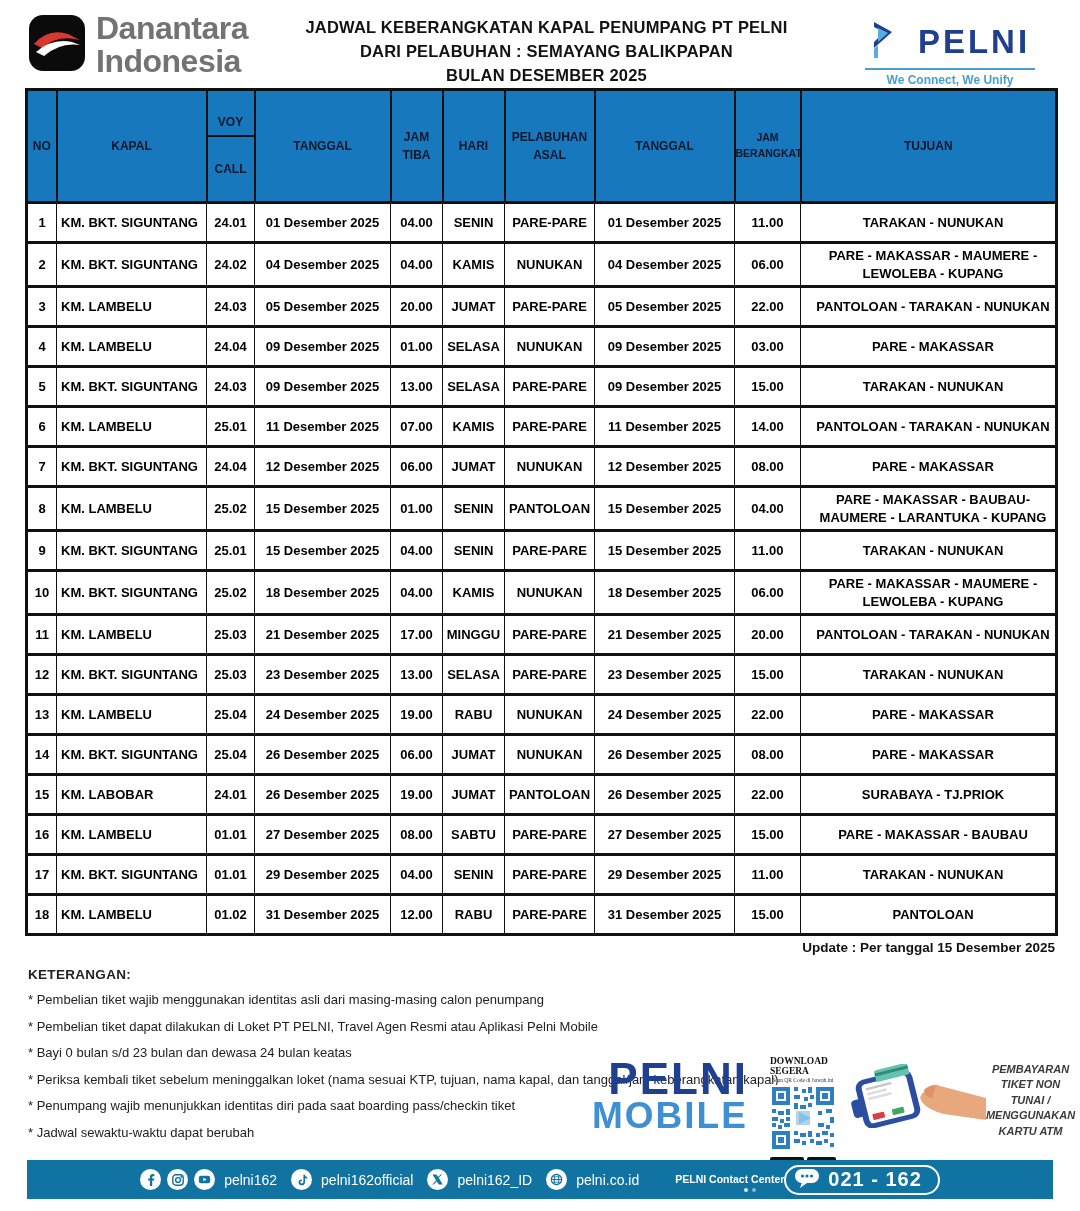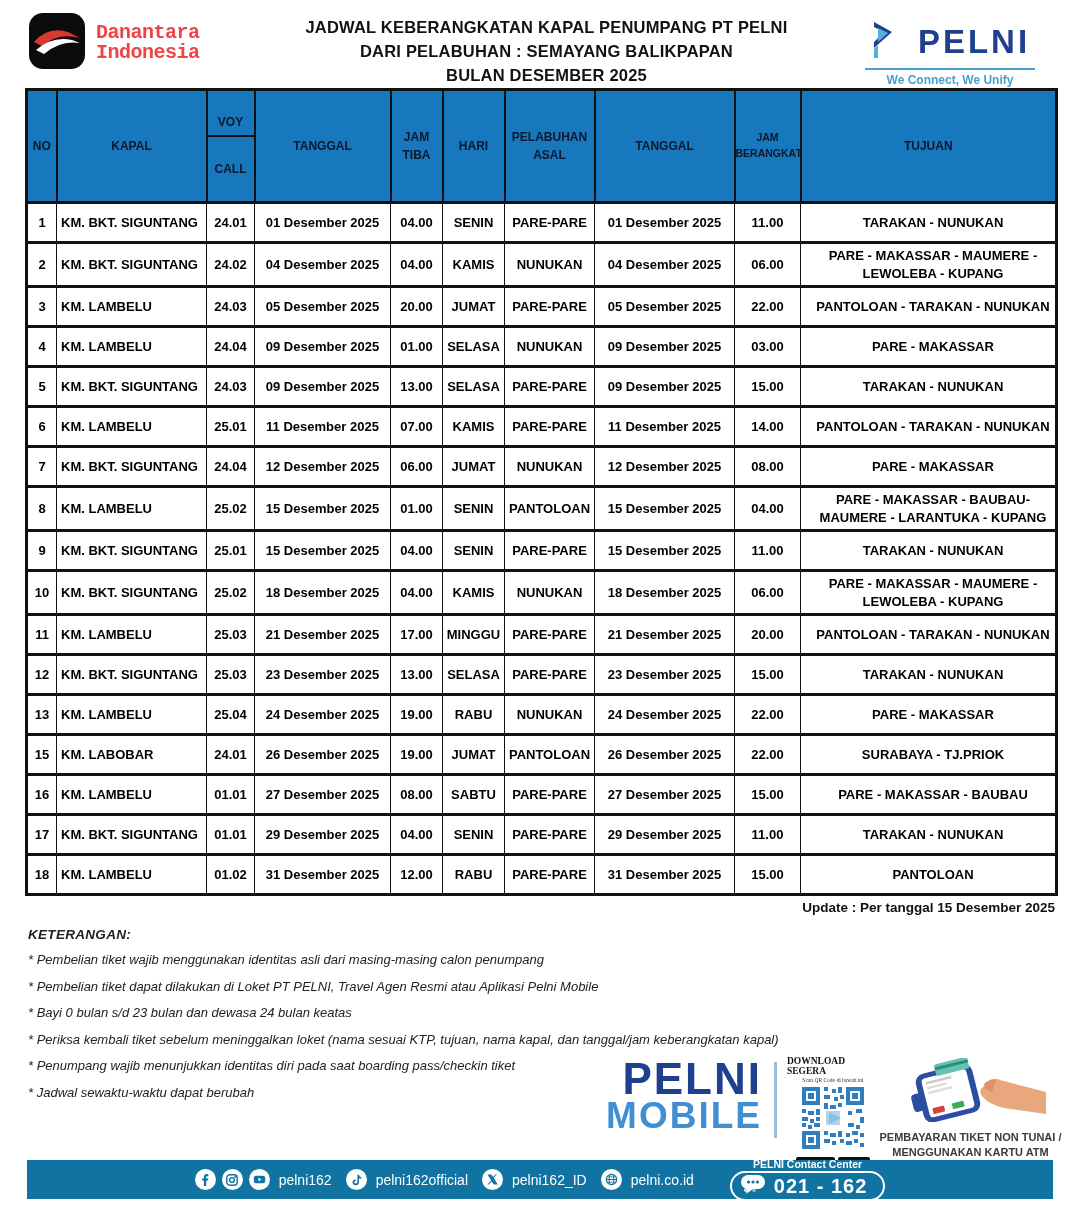--- a/index.html
+++ b/index.html
@@ -3,21 +3,21 @@
 <meta charset="utf-8">
 <style>
   * { margin:0; padding:0; box-sizing:border-box; }
   body { background:#e8e8e8; font-family:"Liberation Sans", sans-serif; }
   .page { width:1080px; height:1211px; background:#ffffff; position:relative; margin:0 auto; overflow:hidden; }
 
   
   .hdr { display:flex; align-items:flex-start; padding:12px 25px 4px 28px; height:88px; }
   .brand { display:flex; align-items:center; gap:10px; width:220px; }
   .brand-mark { flex:0 0 auto; }
-  .brand-text { font-weight:bold; font-size:20px; line-height:1.02; color:#ef4444; letter-spacing:-0.5px;font-family:Liberation Mono, monospace; }
+  .brand-text { font-weight:bold; font-size:32px; line-height:1.02; color:#737373; letter-spacing:-0.5px; }
   .titles { flex:1; text-align:center; padding-top:4px; }
   .titles div { font-weight:bold; color:#121212; font-size:16.5px; line-height:1.45; letter-spacing:0.2px; }
   .pelni-logo { width:210px; display:flex; flex-direction:column; align-items:center; padding-top:6px; }
   .pelni-top { display:flex; align-items:center; gap:8px; }
   .pelni-word { font-weight:bold; font-size:33px; color:#1F3F8F; letter-spacing:3px; }
   .pelni-line { width:170px; height:2px; background:#49A0CE; margin-top:2px; }
   .pelni-tag { font-size:12px; font-weight:bold; color:#49A0CE; margin-top:3px; }
 
   
   .tbl-wrap { padding:0 25px; }
@@ -29,47 +29,47 @@
   .vc-top { border-bottom:2px solid #111; }
   th.small-th { font-size:10.5px; }
   td { border-left:1.6px solid #111; border-right:1.6px solid #111; border-top:3px solid #111; border-bottom:3px solid #111;
       font-weight:bold; font-size:13px; color:#000; text-align:center; vertical-align:middle;
       height:40px; padding:3px 2px; line-height:1.35; }
   td.c-kapal { text-align:left; padding-left:4px; }
   td.c-tujuan { text-align:center; padding-left:12px; }
 
   
   .update-line { width:1055px; text-align:right; font-weight:bold; font-size:13.5px; color:#111; margin-top:4px; }
-  .ket { padding:12px 24px 0 28px;font-style:italic; }
+  .ket { padding:12px 24px 0 28px; }
   .ket-title { font-size:13.5px; font-weight:bold; color:#222; margin-bottom:10px; letter-spacing:0.3px; }
   .ket-item { font-size:13px; color:#222; margin-bottom:11.5px; }
 
   
   .promo { position:absolute; top:1056px; left:592px; width:470px; height:100px; display:flex; align-items:flex-start; }
   .pm-logo { display:flex; flex-direction:column; align-items:flex-end; padding-top:4px; width:170px; }
   .pm-l1 { font-weight:bold; font-size:44px; line-height:0.85; color:#1F3F8F; letter-spacing:2px; }
   .pm-l2 { font-weight:bold; font-size:37px; line-height:1.0; color:#3F8FD2; letter-spacing:2px; }
   .pm-div { width:3px; height:76px; background:#9bbdd8; margin:6px 10px 0 12px; }
   .qr-block { width:92px; display:flex; flex-direction:column; align-items:center; padding-top:0;font-family:Liberation Serif, serif; }
   .dl-title { font-size:9.5px; font-weight:bold; color:#111; }
   .dl-sub { font-size:5.5px; color:#333; margin:1px 0 2px 0; }
   .badges { display:flex; gap:3px; margin-top:2px; }
   .badge { background:#111; color:#fff; font-size:5px; border-radius:2px; padding:2px 4px; display:flex; align-items:center; gap:2px; }
-  .pay-block { flex:1; display:flex; flex-direction:column; align-items:center; padding-top:2px; }
+  .pay-block { flex:1; display:flex; flex-direction:row; align-items:center; padding-top:2px;font-style:italic; }
   .pay-text { font-size:11px; font-weight:bold; color:#3a3a3a; text-align:center; line-height:1.4; margin-top:4px; }
 
   
   .footer-bar { position:absolute; left:27px; top:1160px; width:1026px; height:39px; background:#1173A2;
                 display:flex; align-items:center; justify-content:center; gap:14px; color:#fff; }
   .soc-group { display:flex; align-items:center; gap:6px; }
   .soc-circle { width:21px; height:21px; border-radius:50%; background:#fff; display:flex; align-items:center; justify-content:center; }
   .soc-label { font-size:14px; font-weight:normal; margin-left:3px; }
   .dots { position:absolute; top:1188px; left:744px; display:flex; gap:4px; }
   .dot { width:4px; height:4px; border-radius:50%; background:#ffffff; opacity:0.85; }
-  .contact { display:flex; flex-direction:column; align-items:center; margin-left:22px; }
+  .contact { display:flex; flex-direction:row; align-items:center; margin-left:22px; }
   .contact-label { font-size:10.5px; font-weight:bold; margin-bottom:1px; }
   .contact-pill { border:2px solid #fff; border-radius:16px; display:flex; align-items:center; gap:8px; padding:1px 16px 1px 8px; }
   .contact-number { font-size:20px; font-weight:bold; letter-spacing:1px; }
 </style>
 </head>
 <body>
 
 <div class="page">
 
   <div class="hdr">
@@ -304,20 +304,32 @@
       <td class="c-voy">25.04</td>
       <td class="c-tgl1">24 Desember 2025</td>
       <td class="c-jam1">19.00</td>
       <td class="c-hari">RABU</td>
       <td class="c-asal">NUNUKAN</td>
       <td class="c-tgl2">24 Desember 2025</td>
       <td class="c-jam2">22.00</td>
       <td class="c-tujuan">PARE - MAKASSAR</td>
     </tr>
 
+    <tr>
+      <td class="c-no">14</td>
+      <td class="c-kapal">KM. BKT. SIGUNTANG</td>
+      <td class="c-voy">25.04</td>
+      <td class="c-tgl1">26 Desember 2025</td>
+      <td class="c-jam1">06.00</td>
+      <td class="c-hari">JUMAT</td>
+      <td class="c-asal">NUNUKAN</td>
+      <td class="c-tgl2">26 Desember 2025</td>
+      <td class="c-jam2">08.00</td>
+      <td class="c-tujuan">PARE - MAKASSAR</td>
+    </tr>
 
     <tr>
       <td class="c-no">15</td>
       <td class="c-kapal">KM. LABOBAR</td>
       <td class="c-voy">24.01</td>
       <td class="c-tgl1">26 Desember 2025</td>
       <td class="c-jam1">19.00</td>
       <td class="c-hari">JUMAT</td>
       <td class="c-asal">PANTOLOAN</td>
       <td class="c-tgl2">26 Desember 2025</td>

